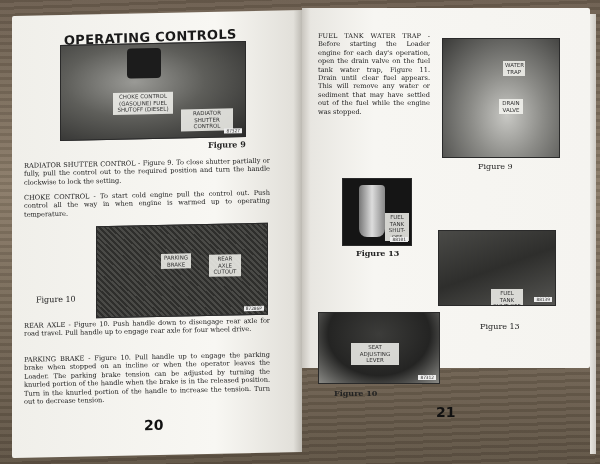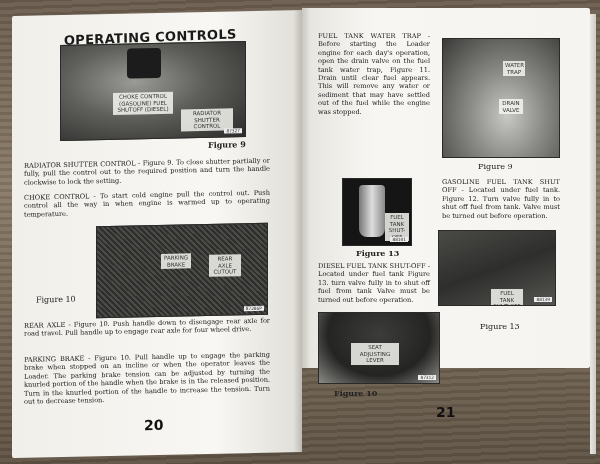--- a/index.html
+++ b/index.html
@@ -137,27 +137,21 @@
     </div>
     <div class="caption" style="left:176px;top:154px;font-weight:normal;">Figure 9</div>
 
     <div class="photo" style="left:40px;top:170px;width:70px;height:68px;background:#151515;">
       <div style="position:absolute;left:16px;top:6px;width:26px;height:52px;background:linear-gradient(90deg,#777,#ddd,#888);border-radius:4px 4px 8px 8px;"></div>
       <div class="photo-label" style="left:42px;top:34px;width:24px;">FUEL TANK SHUT-OFF</div>
       <div class="fig-code">88101</div>
     </div>
     <div class="caption" style="left:54px;top:240px;">Figure 13</div>
 
-    <div class="para" style="left:140px;top:170px;width:118px;">
-      <span class="lead">GASOLINE FUEL TANK SHUT OFF</span><span> - Located under fuel tank. Figure 12. Turn valve fully in to shut off fuel from tank. Valve must be turned out before operation.</span>
-    </div>
 
-    <div class="para" style="left:16px;top:254px;width:112px;">
-      <span class="lead">DIESEL FUEL TANK SHUT-OFF</span><span> - Located under fuel tank Figure 13. turn valve fully in to shut off fuel from tank Valve must be turned out before operation.</span>
-    </div>
 
     <div class="photo" style="left:136px;top:222px;width:118px;height:76px;">
       <div class="shade" style="background:linear-gradient(160deg,#4a4a47 0%,#2e2e2c 50%,#555552 100%);"></div>
       <div class="photo-label" style="left:52px;top:58px;width:32px;">FUEL TANK SHUT OFF</div>
       <div class="fig-code">88139</div>
     </div>
     <div class="caption" style="left:178px;top:314px;font-weight:normal;">Figure 13</div>
 
     <div class="photo" style="left:16px;top:304px;width:122px;height:72px;">
       <div class="shade" style="background:radial-gradient(ellipse at 50% 30%,#3c3c3a 0%,#242423 60%,#8a8a86 100%);"></div>

